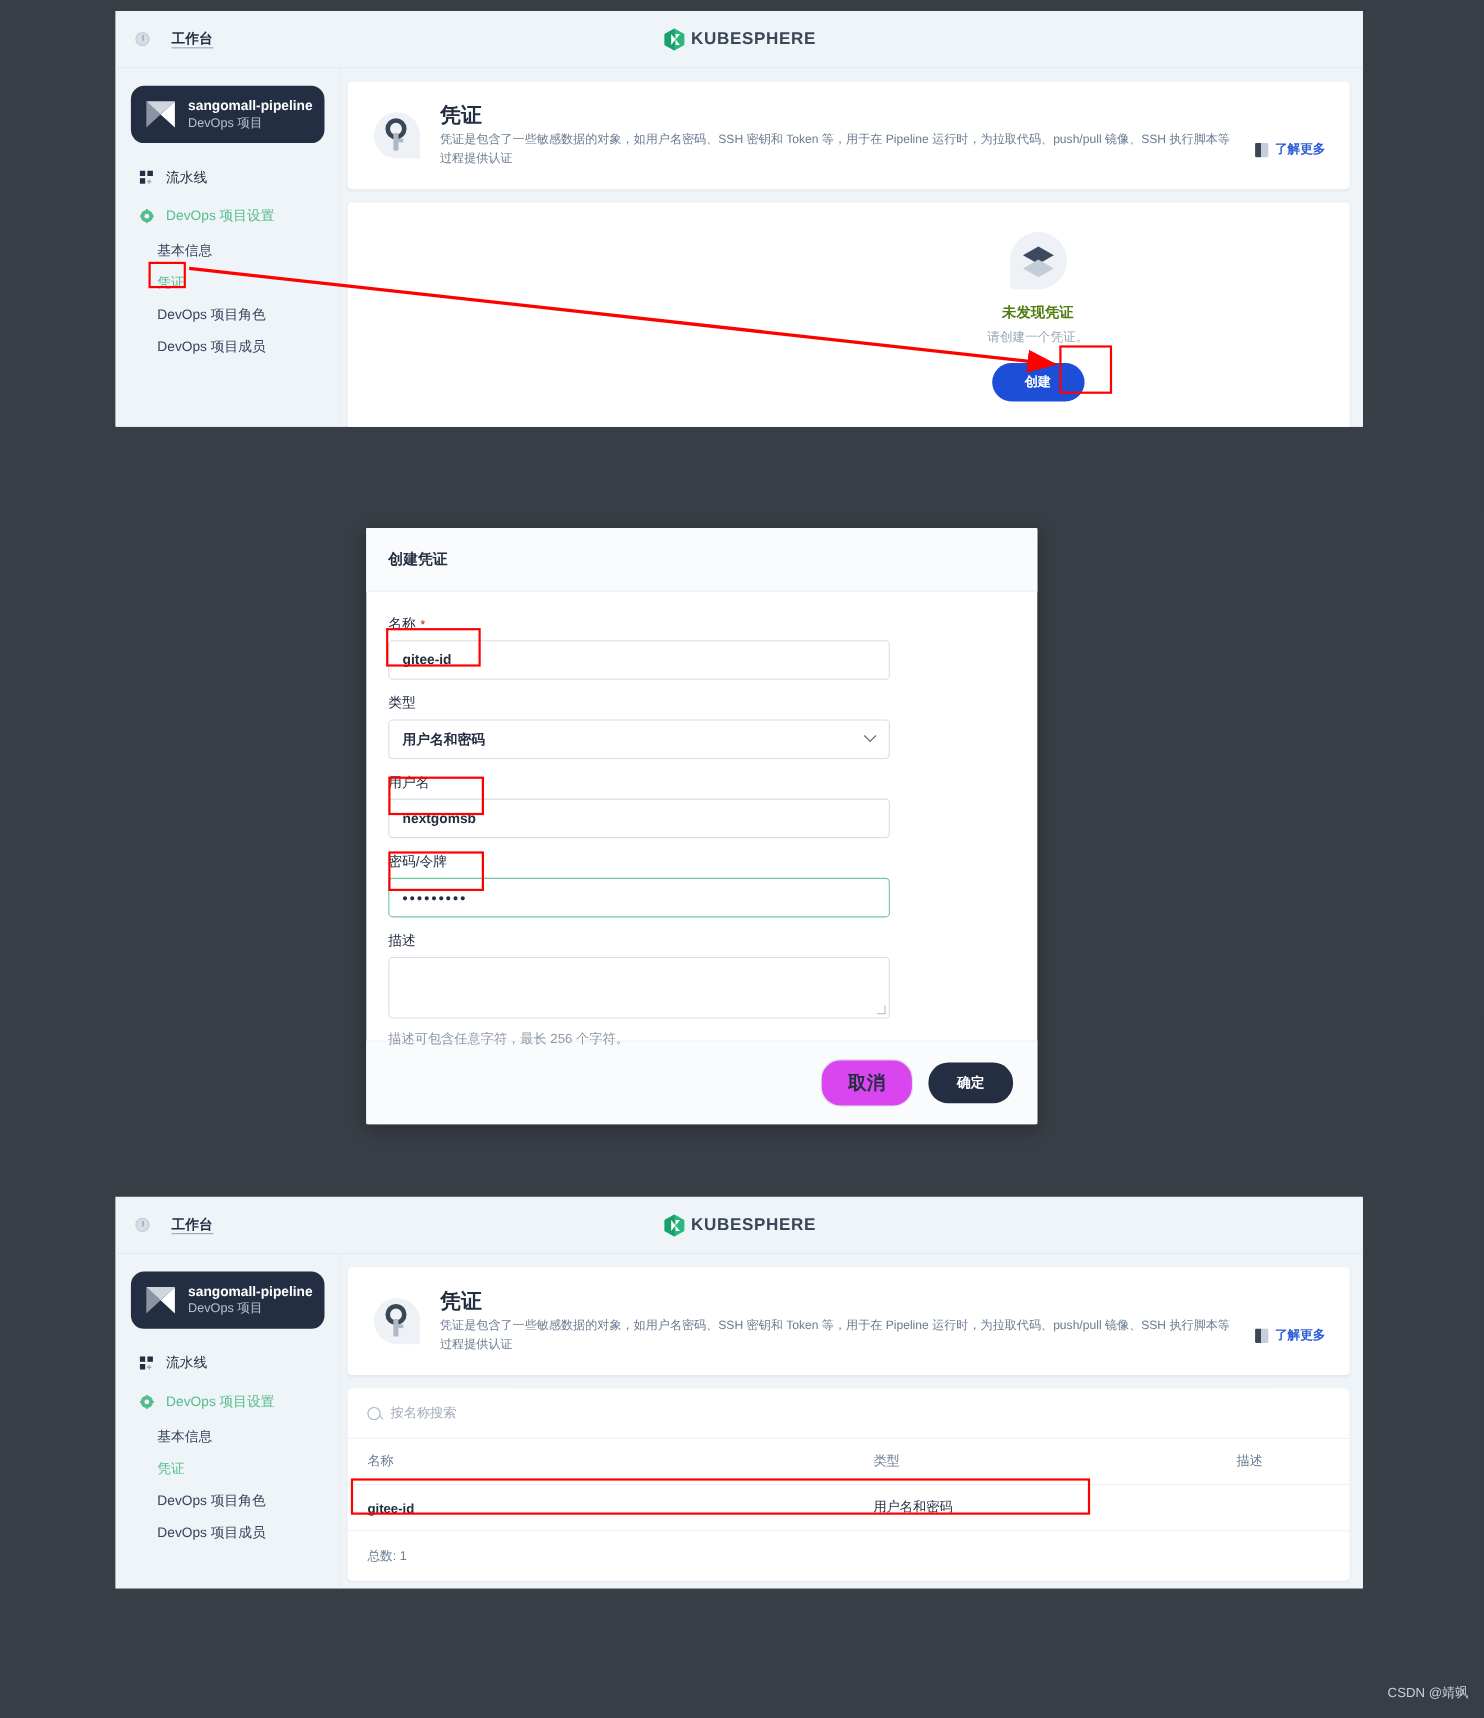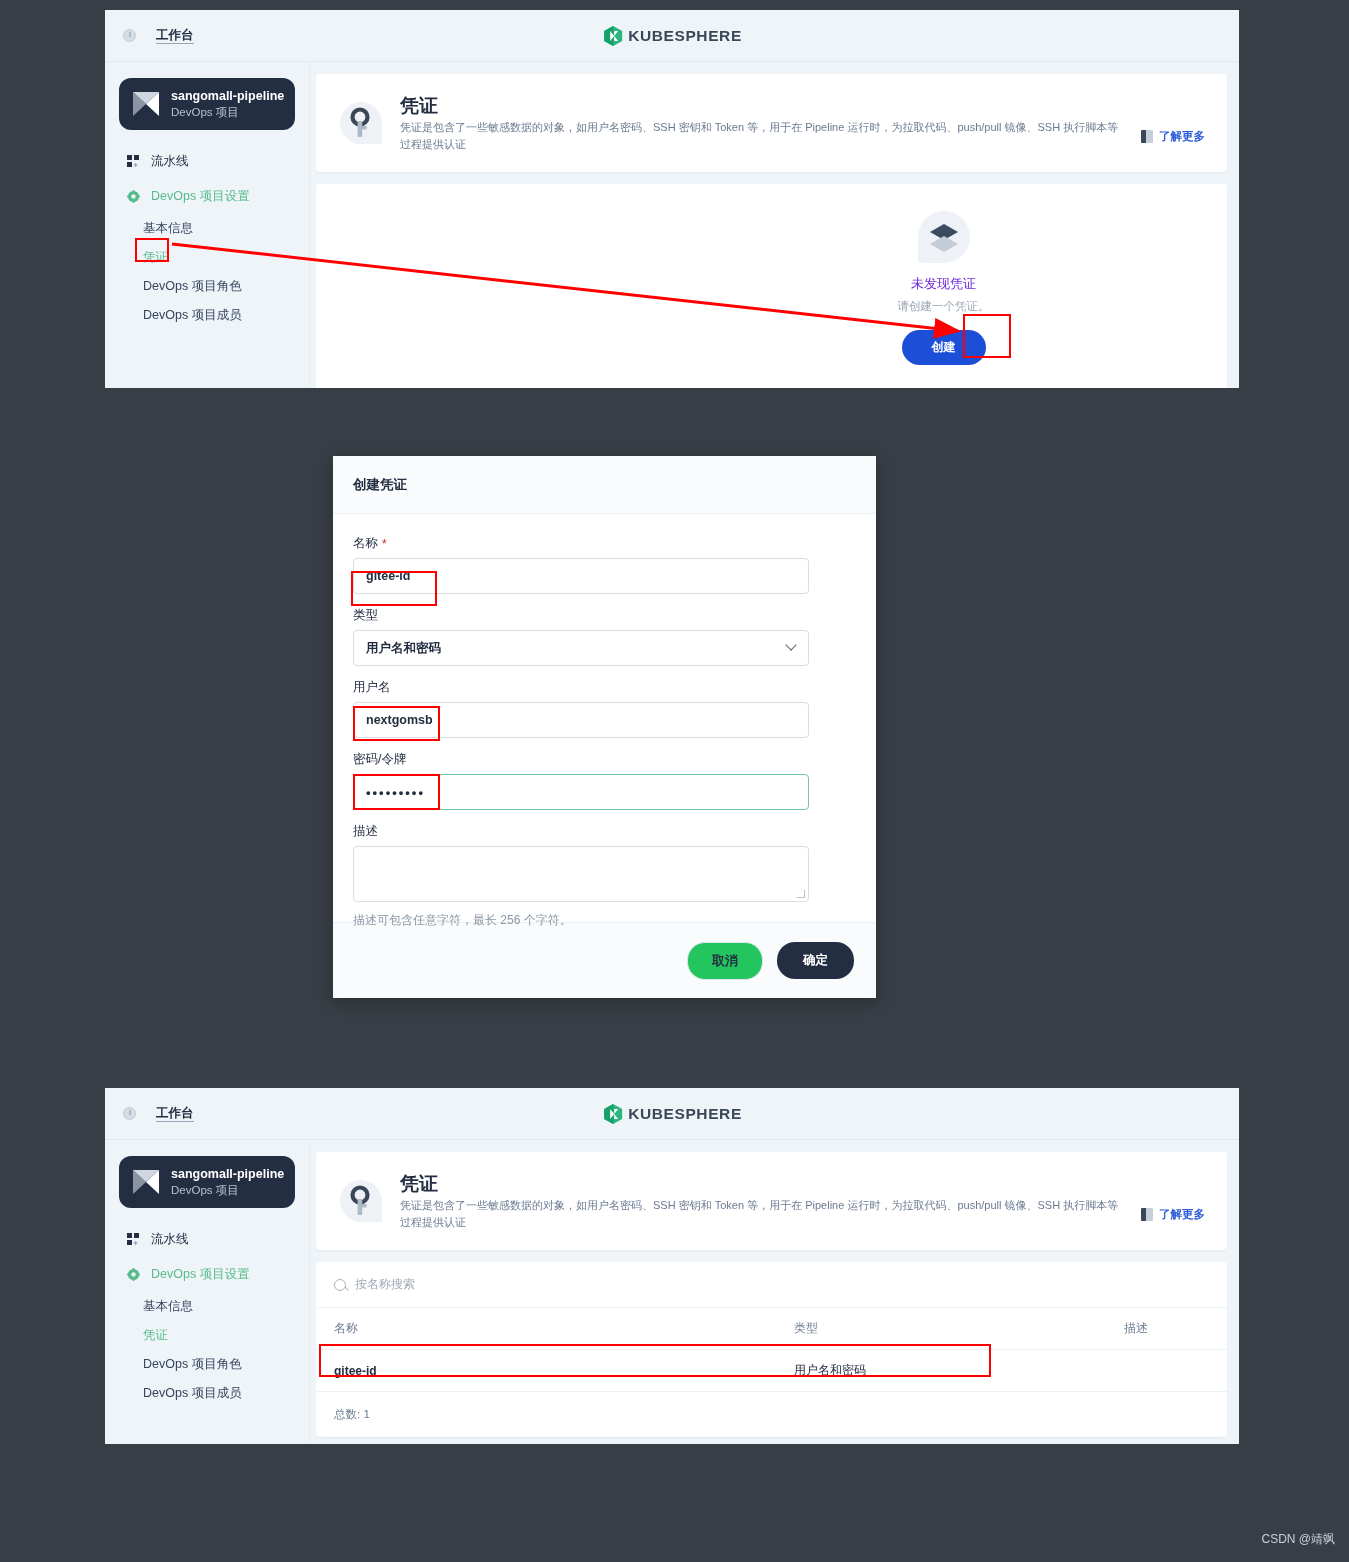--- a/index.html
+++ b/index.html
@@ -114,21 +114,21 @@
     transform: translate(-50%,-50%);
     text-align: center; width: 220px;
     margin-left: 172px;
   }
   .empty-ico {
     width: 52px; height: 52px; margin: 0 auto 12px auto;
     background: #eef2f7;
     border-radius: 26px 26px 26px 4px;
     position: relative;
   }
-  .empty-title { font-size: 13px; font-weight: normal; color: #6d28d9; margin-bottom: 6px; }
+  .empty-title { font-size: 13px; font-weight: bold; color: #4d7c0f; margin-bottom: 6px; }
   .empty-sub { font-size: 11.5px; color: #9aa6b5; margin-bottom: 16px; }
   .btn-dark {
     display: inline-block; background: #1d4ed8; color: #fff;
     font-size: 12px; font-weight: bold;
     padding: 9px 30px; border-radius: 18px; border: none; cursor: pointer;
   }
 
   
   .search-card { margin-top: 12px; }
   .search-bar {
@@ -152,22 +152,22 @@
   .th { font-size: 12px; color: #6b7b92; }
   .td { font-size: 12px; color: #242e42; }
   .td.name { font-weight: bold; }
   .col-name { flex: 0 0 460px; }
   .col-type { flex: 0 0 330px; }
   .col-desc { flex: 1; }
   .tfoot { padding: 15px 18px; font-size: 11.5px; color: #6b7b92; }
 
   
   .modal {
-    position: absolute; left: 333px; top: 456px;
-    width: 543px; height: 542px;
+    position: absolute; left: 333px; top: 480px;
+    width: 610px; height: 542px;
     background: #ffffff;
     box-shadow: 0 4px 16px rgba(0,0,0,.28);
     border-radius: 2px;
   }
   .modal-head {
     height: 58px; background: #f9fbfd;
     border-bottom: 1px solid #eaeff4;
     display: flex; align-items: center; padding-left: 20px;
   }
   .modal-title { font-size: 13.5px; font-weight: bold; color: #242e42; }
@@ -203,22 +203,22 @@
     width: 7px; height: 7px;
     border-right: 1px solid #b6bfca; border-bottom: 1px solid #b6bfca;
   }
   .f-hint { font-size: 12px; color: #8b97a6; }
   .modal-foot {
     height: 76px; background: #f9fbfd; border-top: 1px solid #eaeff4;
     display: flex; align-items: center; justify-content: flex-end;
     gap: 14px; padding-right: 22px;
   }
   .btn-ghost {
-    background: #22c55e; border: 1px solid #dde4ec; border-radius: 18px;
-    color: #242e42; font-size: 13px; font-weight: bold;
+    background: #d946ef; border: 1px solid #dde4ec; border-radius: 18px;
+    color: #242e42; font-size: 17px; font-weight: bold;
     padding: 9px 24px; cursor: pointer;
   }
   .btn-primary {
     background: #242e42; border: none; border-radius: 18px;
     color: #fff; font-size: 12.5px; font-weight: bold;
     padding: 10px 26px; cursor: pointer;
   }
 
   
   .hl {

